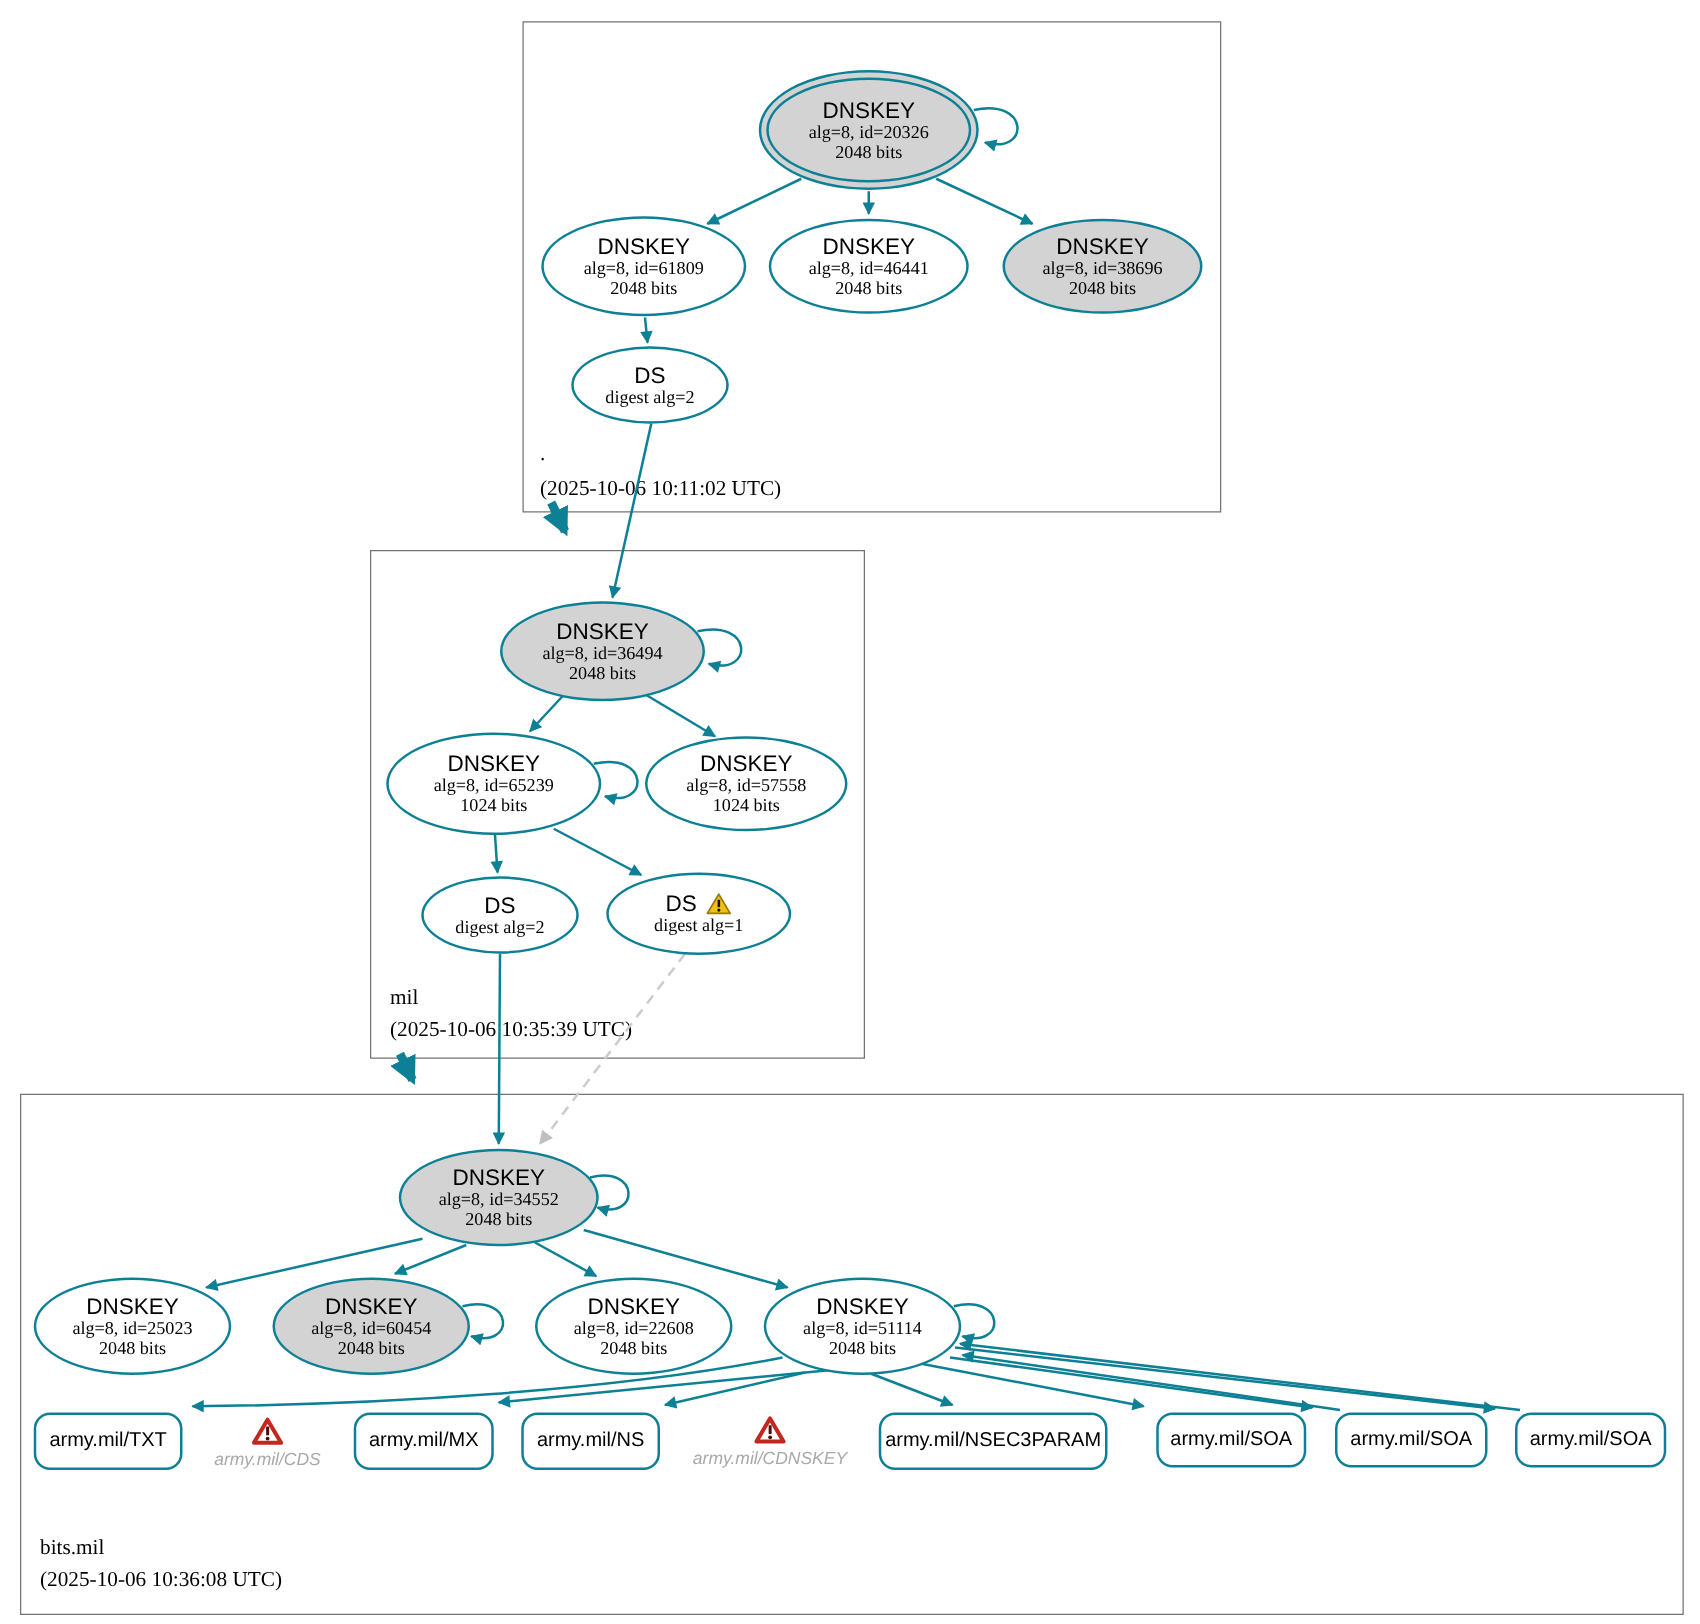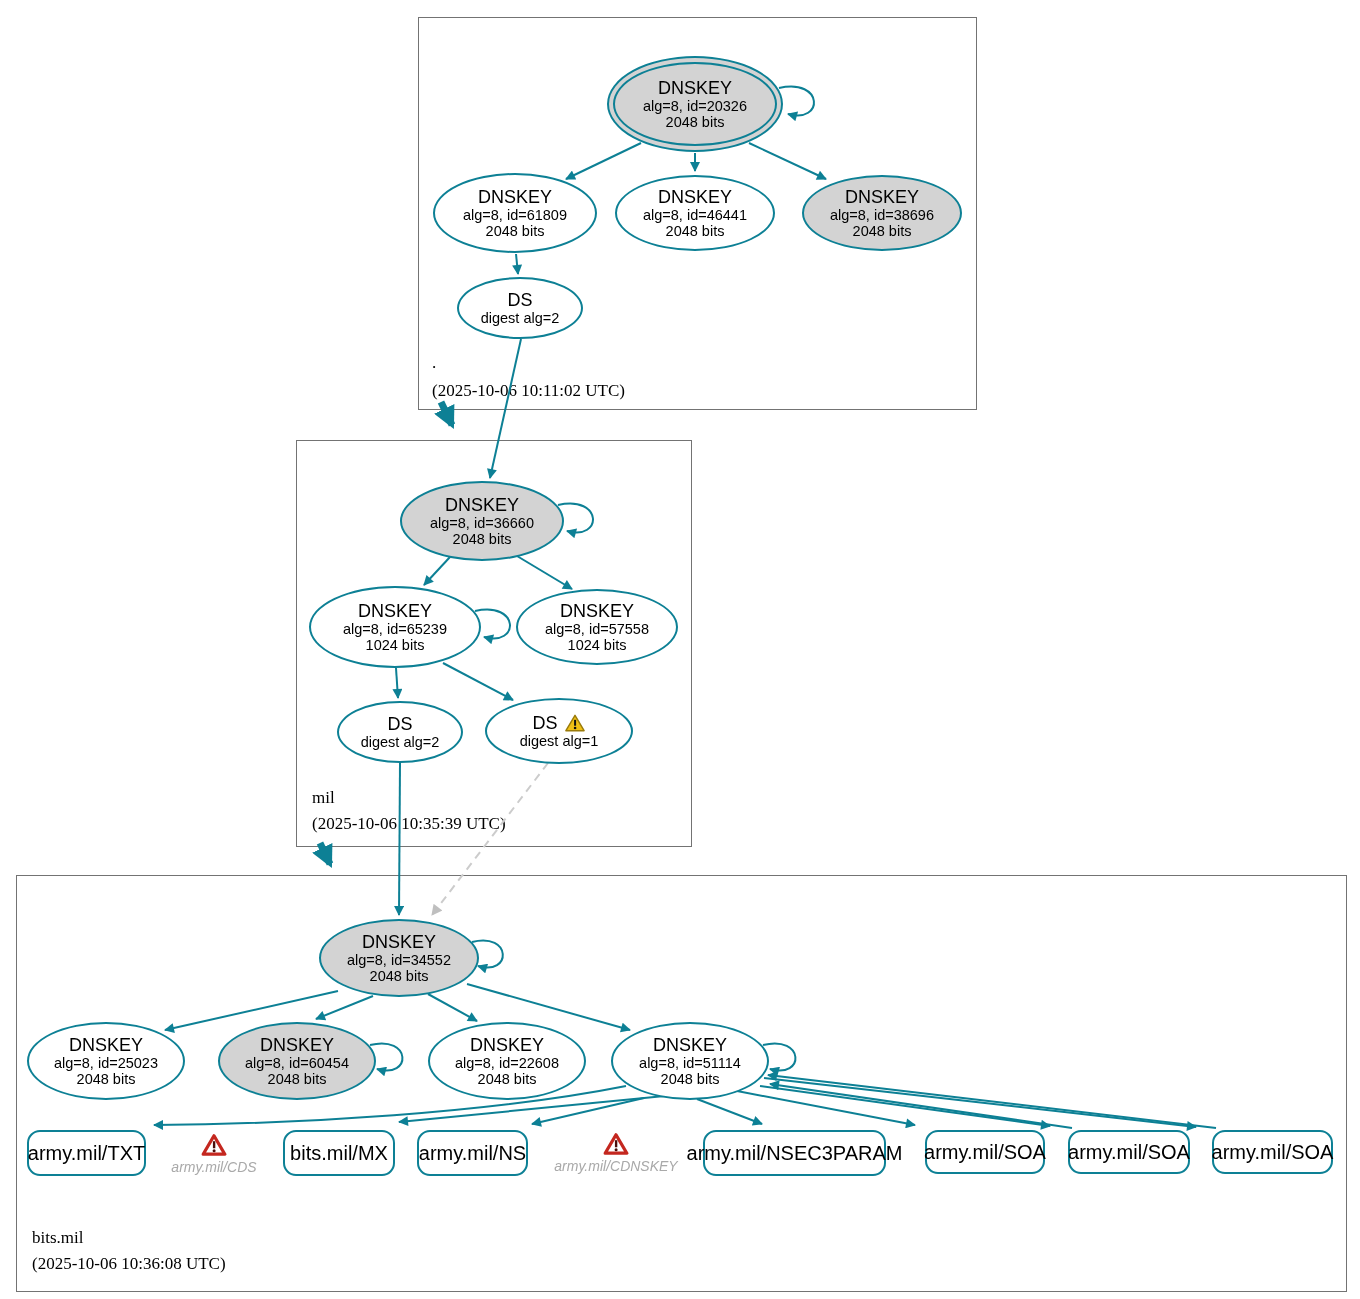--- a/index.html
+++ b/index.html
@@ -7,25 +7,25 @@
           font-family:"Liberation Sans",sans-serif;}
   .zonebox{position:absolute;border:1px solid #737373;z-index:0;background:transparent;}
   .zlabel{position:absolute;z-index:1;font-family:"Liberation Serif",serif;font-size:17px;color:#000;white-space:nowrap;}
   .edges{position:absolute;left:0;top:0;z-index:1;pointer-events:none;}
   .node{position:absolute;z-index:2;box-sizing:border-box;border:2px solid #0d8095;border-radius:50%;
         background:#fff;display:flex;flex-direction:column;align-items:center;justify-content:center;
         text-align:center;line-height:1.12;}
   .node.gray{background:#d3d3d3;}
   .node.double::before{content:"";position:absolute;inset:4px;border:2px solid #0d8095;border-radius:50%;}
   .t1{font-family:"Liberation Sans",sans-serif;font-size:18px;color:#000;}
-  .t2{font-family:Liberation Sans, sans-serif;font-size:14.5px;color:#000;}
+  .t2{font-family:Liberation Serif, serif;font-size:14.5px;color:#000;}
   .rowc{display:flex;align-items:center;gap:6px;}
   .rr{position:absolute;z-index:2;box-sizing:border-box;border:2px solid #0d8095;border-radius:13px;
       background:#fff;display:flex;align-items:center;justify-content:center;
-      font-family:"Liberation Sans",sans-serif;font-size:20px;color:#000;white-space:nowrap;}
+      font-family:"Liberation Sans",sans-serif;font-size:16px;color:#000;white-space:nowrap;}
   .warn{position:absolute;z-index:2;display:flex;flex-direction:column;align-items:center;}
   .warnlabel{font-family:"Liberation Sans",sans-serif;font-style:italic;font-size:14px;color:#a9a9a9;white-space:nowrap;margin-top:2px;}
 </style>
 </head>
 <body>
 
 <div id="canvas">
 
   <div class="zonebox" style="left:418px;top:17px;width:557px;height:391px"></div>
   <div class="zonebox" style="left:296px;top:440px;width:394px;height:405px"></div>
@@ -113,21 +113,21 @@
     <div class="t2">alg=8, id=38696</div>
     <div class="t2">2048 bits</div>
   </div>
   <div class="node" style="left:457px;top:277px;width:126px;height:62px">
     <div class="t1">DS</div>
     <div class="t2">digest alg=2</div>
   </div>
 
   <div class="node gray" style="left:400px;top:481px;width:164px;height:80px">
     <div class="t1">DNSKEY</div>
-    <div class="t2">alg=8, id=36660</div>
+    <div class="t2">alg=8, id=36494</div>
     <div class="t2">2048 bits</div>
   </div>
   <div class="node" style="left:309px;top:586px;width:172px;height:82px">
     <div class="t1">DNSKEY</div>
     <div class="t2">alg=8, id=65239</div>
     <div class="t2">1024 bits</div>
   </div>
   <div class="node" style="left:516px;top:589px;width:162px;height:76px">
     <div class="t1">DNSKEY</div>
     <div class="t2">alg=8, id=57558</div>
@@ -169,21 +169,21 @@
     <div class="t2">alg=8, id=22608</div>
     <div class="t2">2048 bits</div>
   </div>
   <div class="node" style="left:611px;top:1022px;width:158px;height:78px">
     <div class="t1">DNSKEY</div>
     <div class="t2">alg=8, id=51114</div>
     <div class="t2">2048 bits</div>
   </div>
 
   <div class="rr" style="left:27px;top:1130px;width:119px;height:46px">army.mil/TXT</div>
-  <div class="rr" style="left:283px;top:1130px;width:112px;height:46px">bits.mil/MX</div>
+  <div class="rr" style="left:283px;top:1130px;width:112px;height:46px">army.mil/MX</div>
   <div class="rr" style="left:417px;top:1130px;width:111px;height:46px">army.mil/NS</div>
   <div class="rr" style="left:703px;top:1130px;width:183px;height:46px">army.mil/NSEC3PARAM</div>
   <div class="rr" style="left:925px;top:1130px;width:120px;height:44px">army.mil/SOA</div>
   <div class="rr" style="left:1068px;top:1130px;width:122px;height:44px">army.mil/SOA</div>
   <div class="rr" style="left:1212px;top:1130px;width:121px;height:44px">army.mil/SOA</div>
 
   <div class="warn" style="left:140px;top:1133px;width:148px">
     <svg width="26" height="24" viewBox="0 0 24 22">
       <path d="M12,2.5 L22,19.5 L2,19.5 Z" fill="#ffffff" stroke="#c4271f" stroke-width="3" stroke-linejoin="round"></path>
       <rect x="11" y="7.5" width="2.2" height="6.5" fill="#4a0d0a"></rect>

